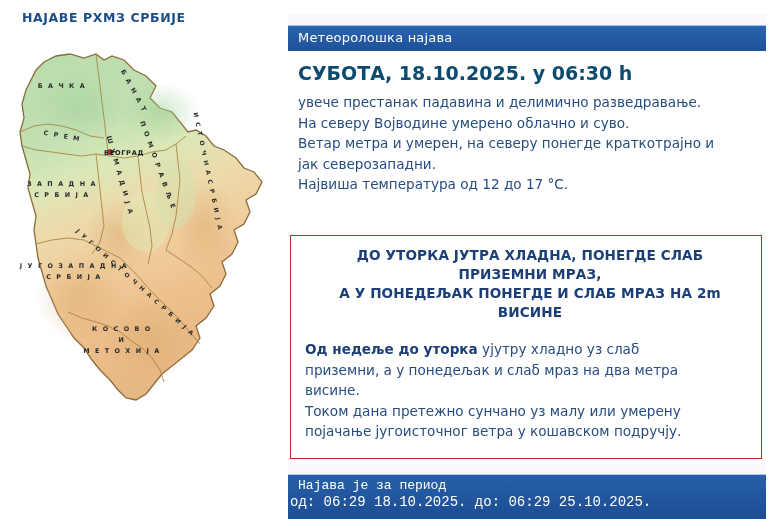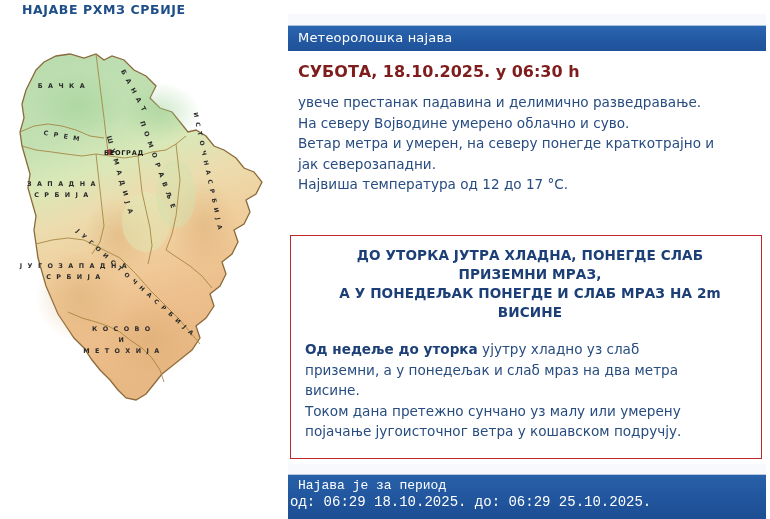--- a/index.html
+++ b/index.html
@@ -6,21 +6,21 @@
   html,body{margin:0;padding:0;}
   body{
     width:770px;height:519px;
     background:#ffffff;
     font-family:"DejaVu Sans","Liberation Sans",sans-serif;
     overflow:hidden;
     position:relative;
   }
   
   #page-title{
-    position:absolute;left:22px;top:2px;
+    position:absolute;left:22px;top:10px;
     font-size:12.5px;font-weight:bold;
     letter-spacing:.6px;
     color:#1d4e89;
     font-family:"DejaVu Sans","Liberation Sans",sans-serif;
   }
   
   #map-panel{
     position:absolute;left:0;top:26px;
     width:284px;height:395px;
   }
@@ -51,21 +51,21 @@
     background:#245ba5;
     background:linear-gradient(to bottom,#2c66b0 0%,#245ba5 45%,#1f5299 100%);
   }
   #header-bar .title{
     color:#ffffff;font-size:13px;font-weight:normal;
     padding:4px 0 0 10px;letter-spacing:.2px;
     font-family:"DejaVu Sans","Liberation Sans",sans-serif;
   }
   #subheader{
     position:absolute;left:10px;top:60px;
-    font-size:16px;font-weight:bold;color:#7f1d1d;
+    font-size:19px;font-weight:bold;color:#0c4a6e;
     letter-spacing:0px;
   }
   #forecast-body{
     position:absolute;left:10px;top:90px;width:470px;
     font-size:13.6px;line-height:20.5px;color:#274c80;
   }
   #forecast-body .ln{display:block;white-space:nowrap;}
   
   #warning-box{
     position:absolute;left:2px;top:233px;

